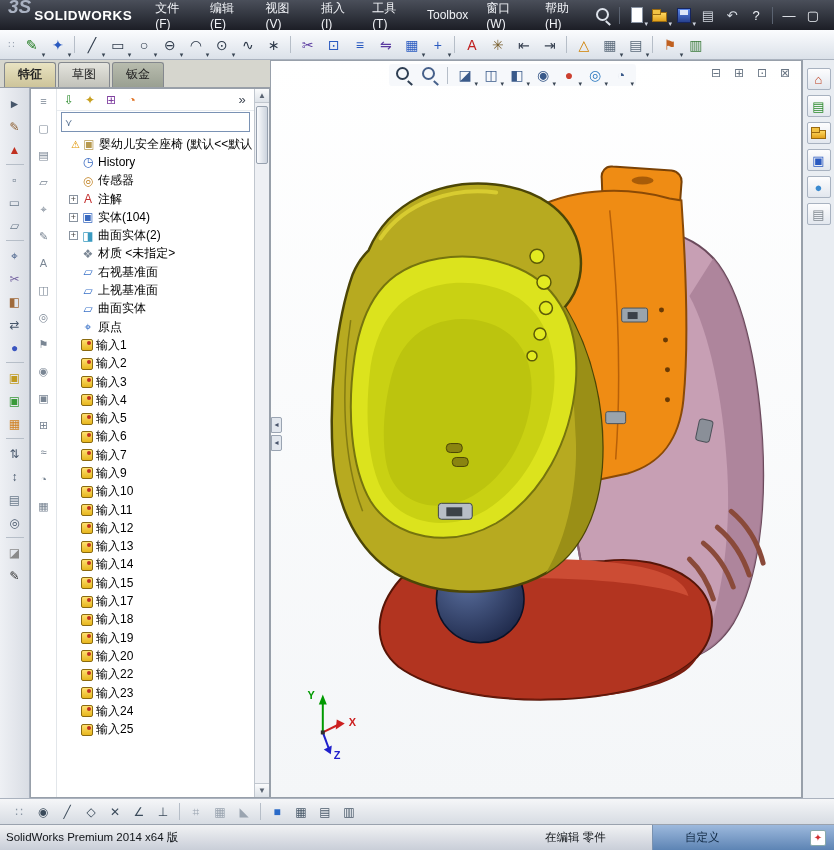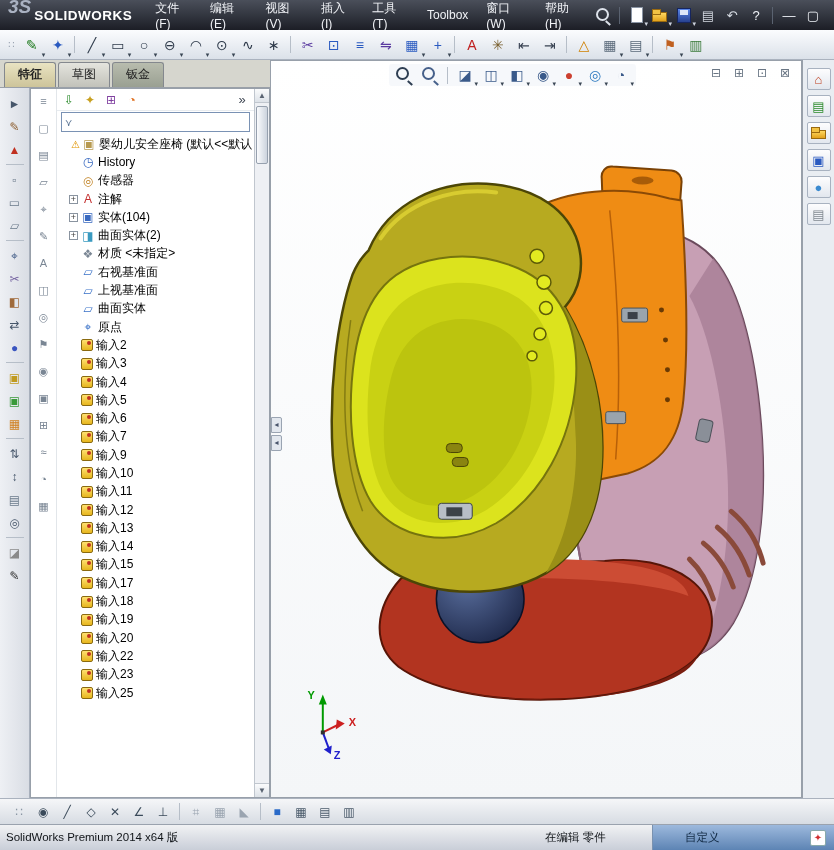--- a/index.html
+++ b/index.html
@@ -309,20 +309,25 @@
             <span class="tlabel">曲面实体</span>
           </div>
           <div class="trow child">
             <span class="texp"></span>
             <span class="tic" style="color: rgb(58, 114, 200);">⌖</span>
             <span class="tlabel">原点</span>
           </div>
           <div class="trow child">
             <span class="texp"></span>
             <span class="tic imp"></span>
+            <span class="tlabel">输入1</span>
+          </div>
+          <div class="trow child">
+            <span class="texp"></span>
+            <span class="tic imp"></span>
             <span class="tlabel">输入2</span>
           </div>
           <div class="trow child">
             <span class="texp"></span>
             <span class="tic imp"></span>
             <span class="tlabel">输入3</span>
           </div>
           <div class="trow child">
             <span class="texp"></span>
             <span class="tic imp"></span>
@@ -400,20 +405,25 @@
           </div>
           <div class="trow child">
             <span class="texp"></span>
             <span class="tic imp"></span>
             <span class="tlabel">输入22</span>
           </div>
           <div class="trow child">
             <span class="texp"></span>
             <span class="tic imp"></span>
             <span class="tlabel">输入23</span>
+          </div>
+          <div class="trow child">
+            <span class="texp"></span>
+            <span class="tic imp"></span>
+            <span class="tlabel">输入24</span>
           </div>
           <div class="trow child">
             <span class="texp"></span>
             <span class="tic imp"></span>
             <span class="tlabel">输入25</span>
           </div>
         </div>
     </div>
     <div class="fm-scroll">
       <div class="sbtn">▲</div>

